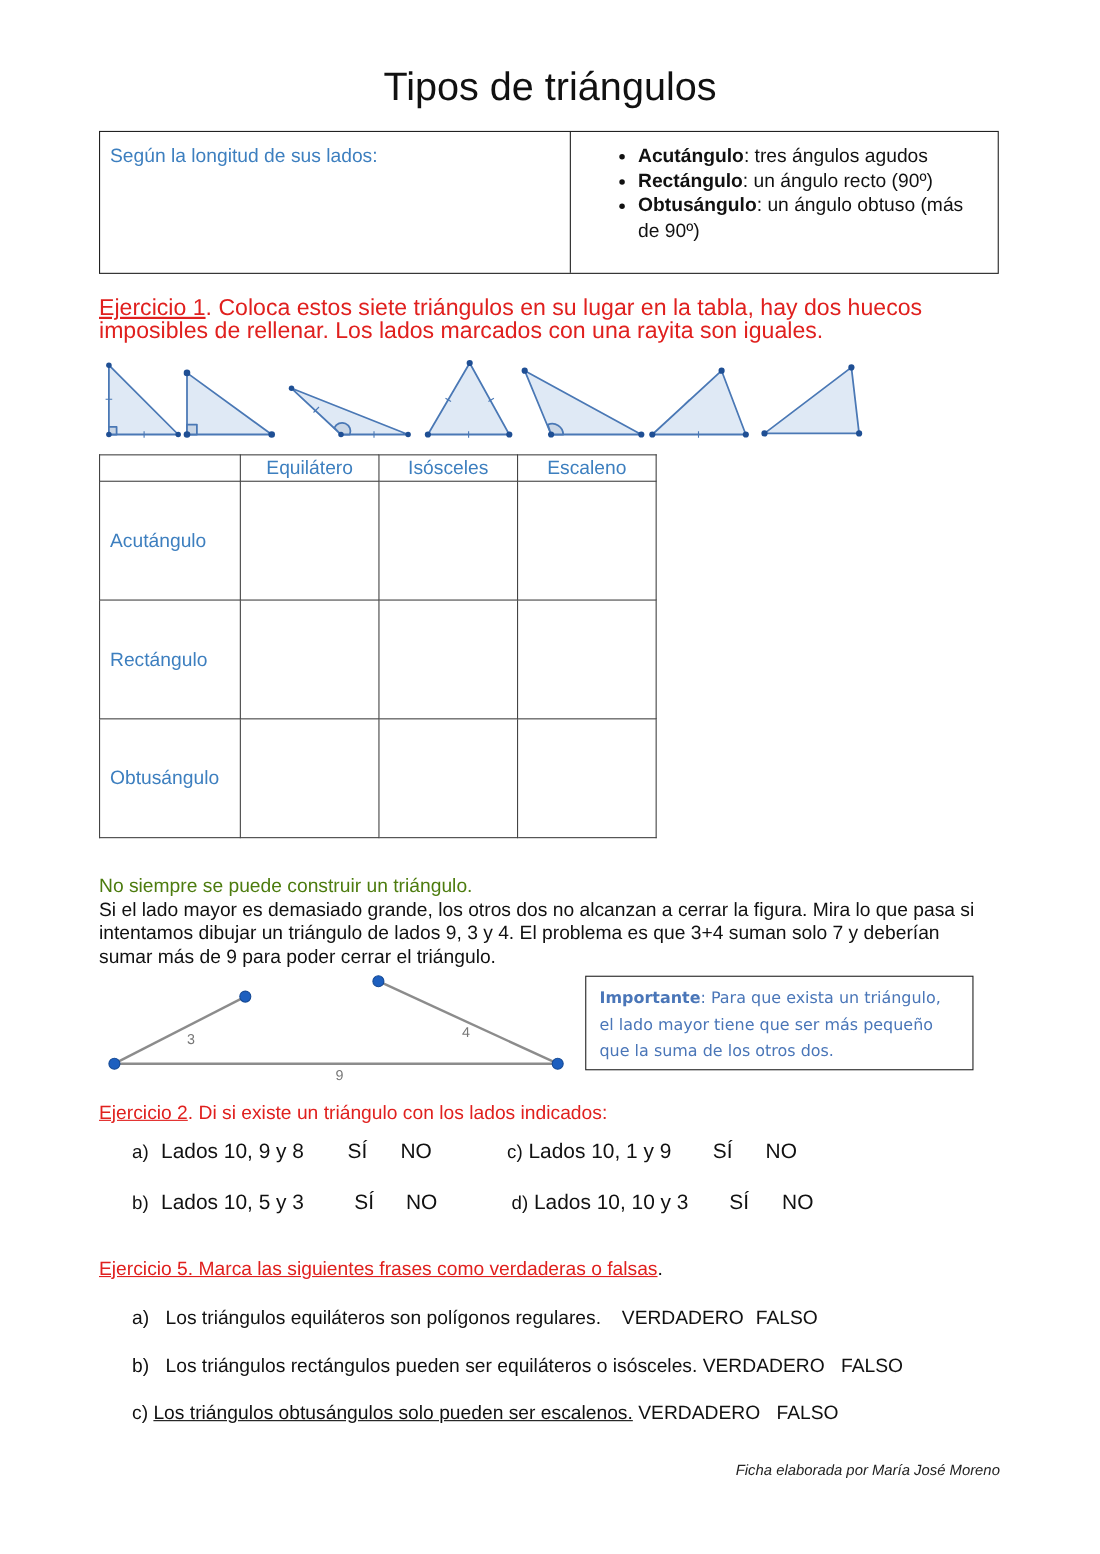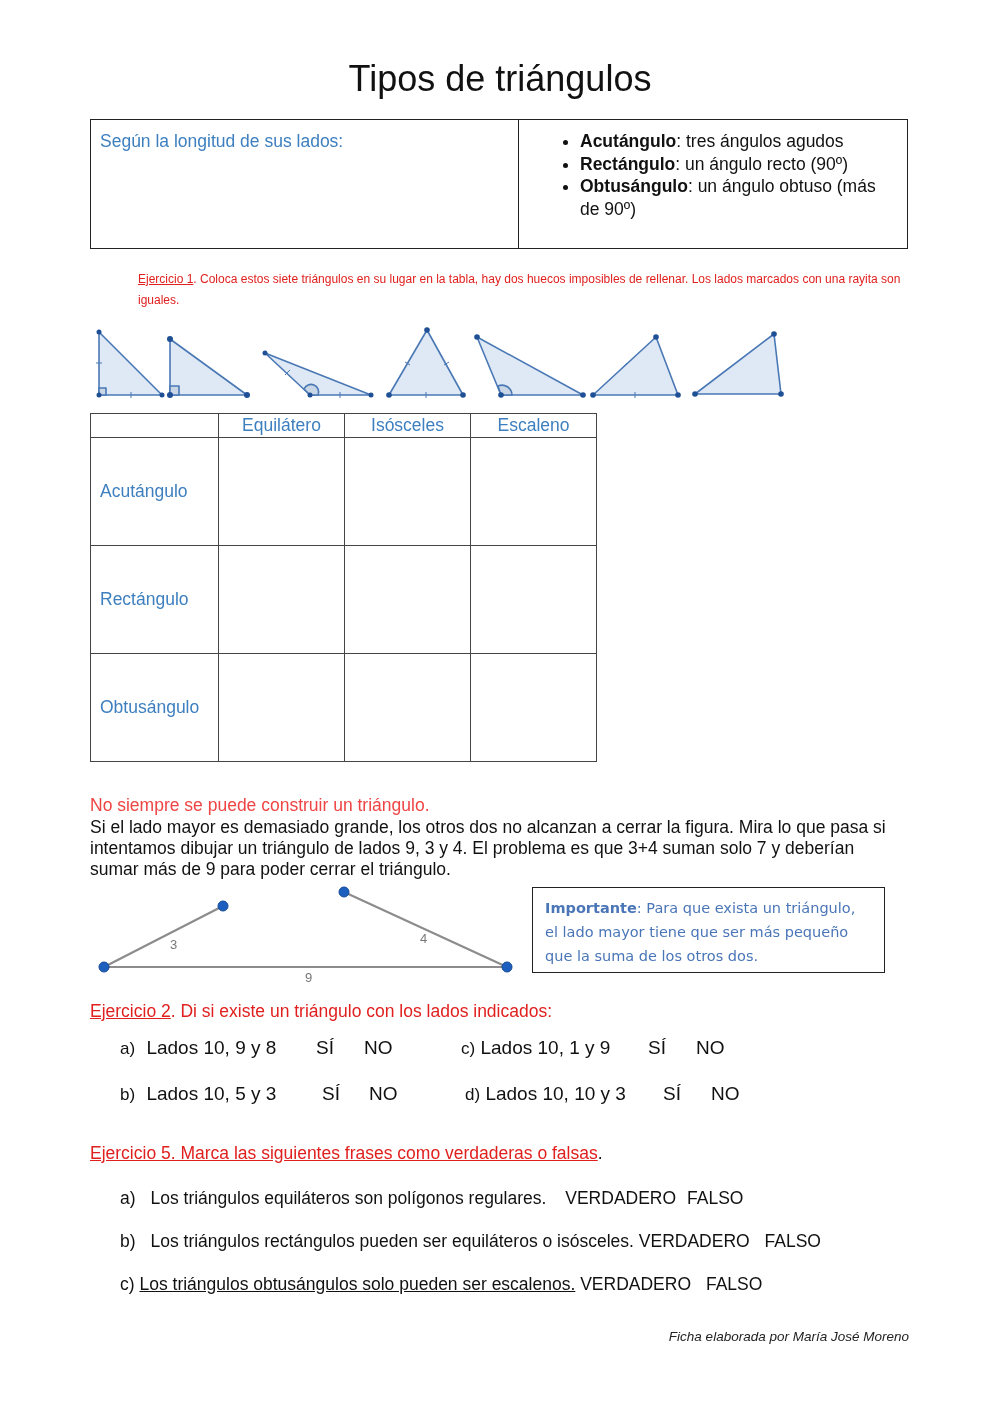--- a/index.html
+++ b/index.html
@@ -17,31 +17,31 @@
       border: 1px solid #222; display: flex; box-sizing: border-box; gap: 39px;
     }
     .info-col { flex: 1; padding: 10px 9px 0 9px; font-size: 17.5px; line-height: 22.5px; }
     .info-col + .info-col { border-left: 1px solid #222; }
     .info-head { color: #3d7fbf; }
     .info-col ul { margin: 0; padding: 0 0 0 52px; }
     .info-col li { list-style: disc; }
     .info-col li b { font-weight: bold; }
     .red { color: #e0201e; }
     .u { text-decoration: underline; }
-    .ex1 { left: 90px; top: 269px; width: 800px; font-size: 12px; line-height: 21px; margin-left: 48px; }
+    .ex1 { left: 90px; top: 269px; width: 800px; font-size: 21px; line-height: 21px; }
     .tri-svg { left: 0; top: 320px; }
     .grid {
       left: 90px; top: 413px; border-collapse: collapse;
       font-size: 17.5px;
     }
     .grid td { border: 1.5px solid #444; padding: 0; }
     .grid .hdr td { height: 23px; text-align: center; color: #3d7fbf; }
     .grid .row td { height: 107px; }
     .grid .rowlabel { color: #3d7fbf; padding-left: 9px; text-align: left; }
-    .blue-head { left: 90px; top: 795px; font-size: 17.5px; color: #ef4444; }
+    .blue-head { left: 90px; top: 795px; font-size: 17.5px; color: #4d7c0f; }
     .para { left: 90px; top: 817px; width: 810px; font-size: 17.5px; line-height: 21px; }
     .diag-svg { left: 0; top: 880px; }
     .important {
       left: 532px; top: 887px; width: 353px; height: 86px; box-sizing: border-box;
       border: 1.5px solid #222; padding: 8px 12px;
       font-family: "DejaVu Sans", sans-serif; font-size: 14.5px; line-height: 24px; color: #4a76b8;
     }
     .important b { font-weight: bold; }
     .ex2 { left: 90px; top: 1001px; font-size: 17.5px; }
     .q { font-size: 19px; }

